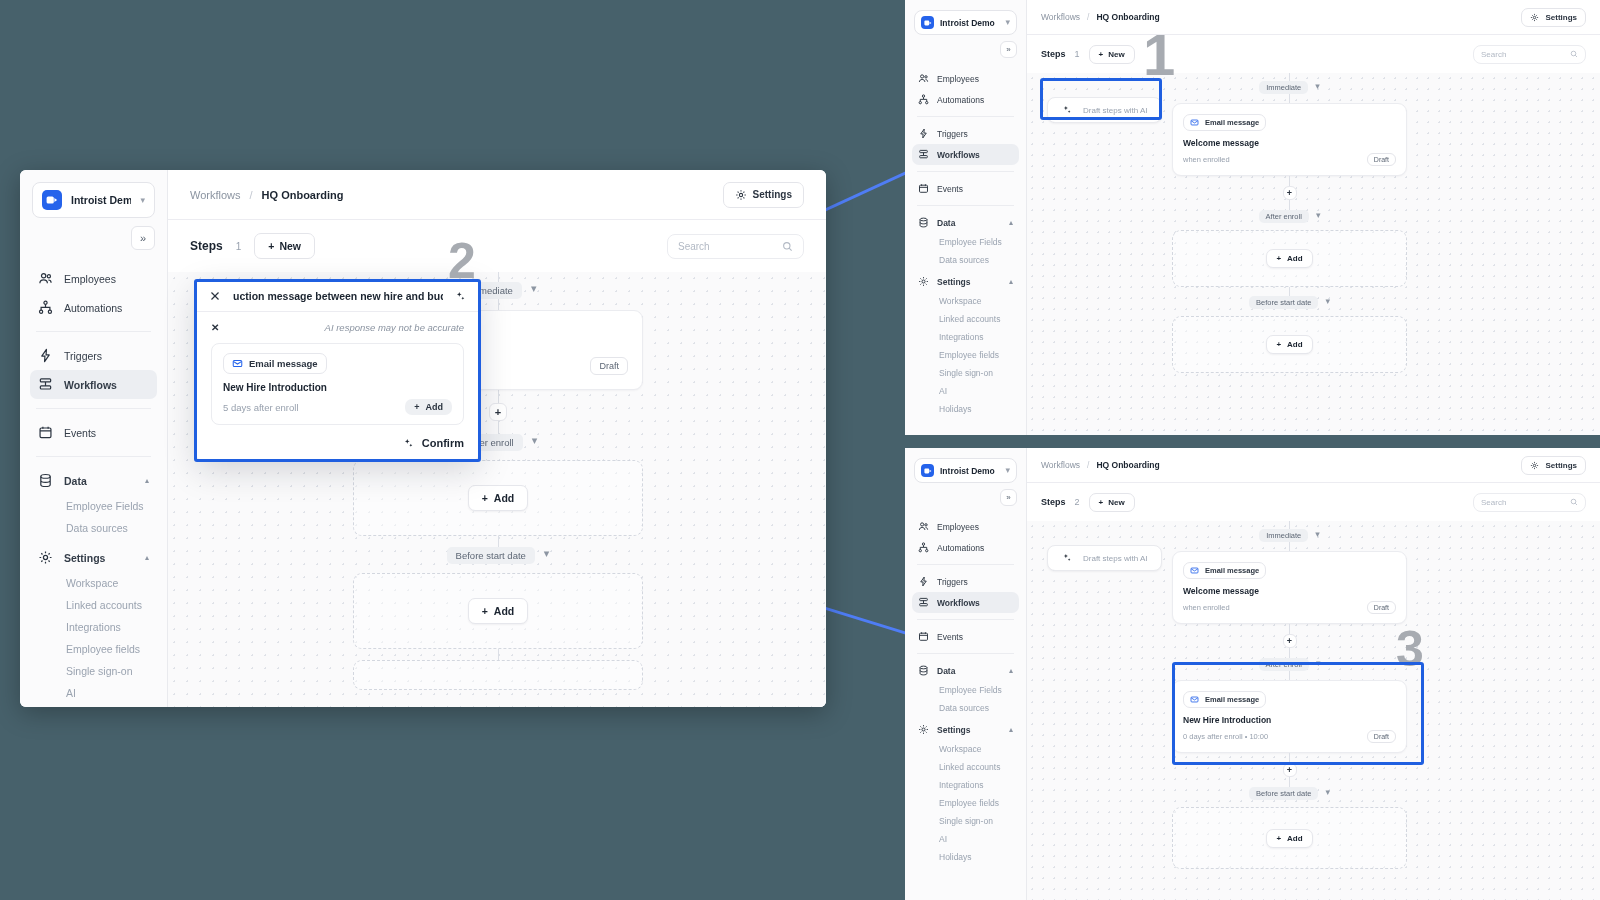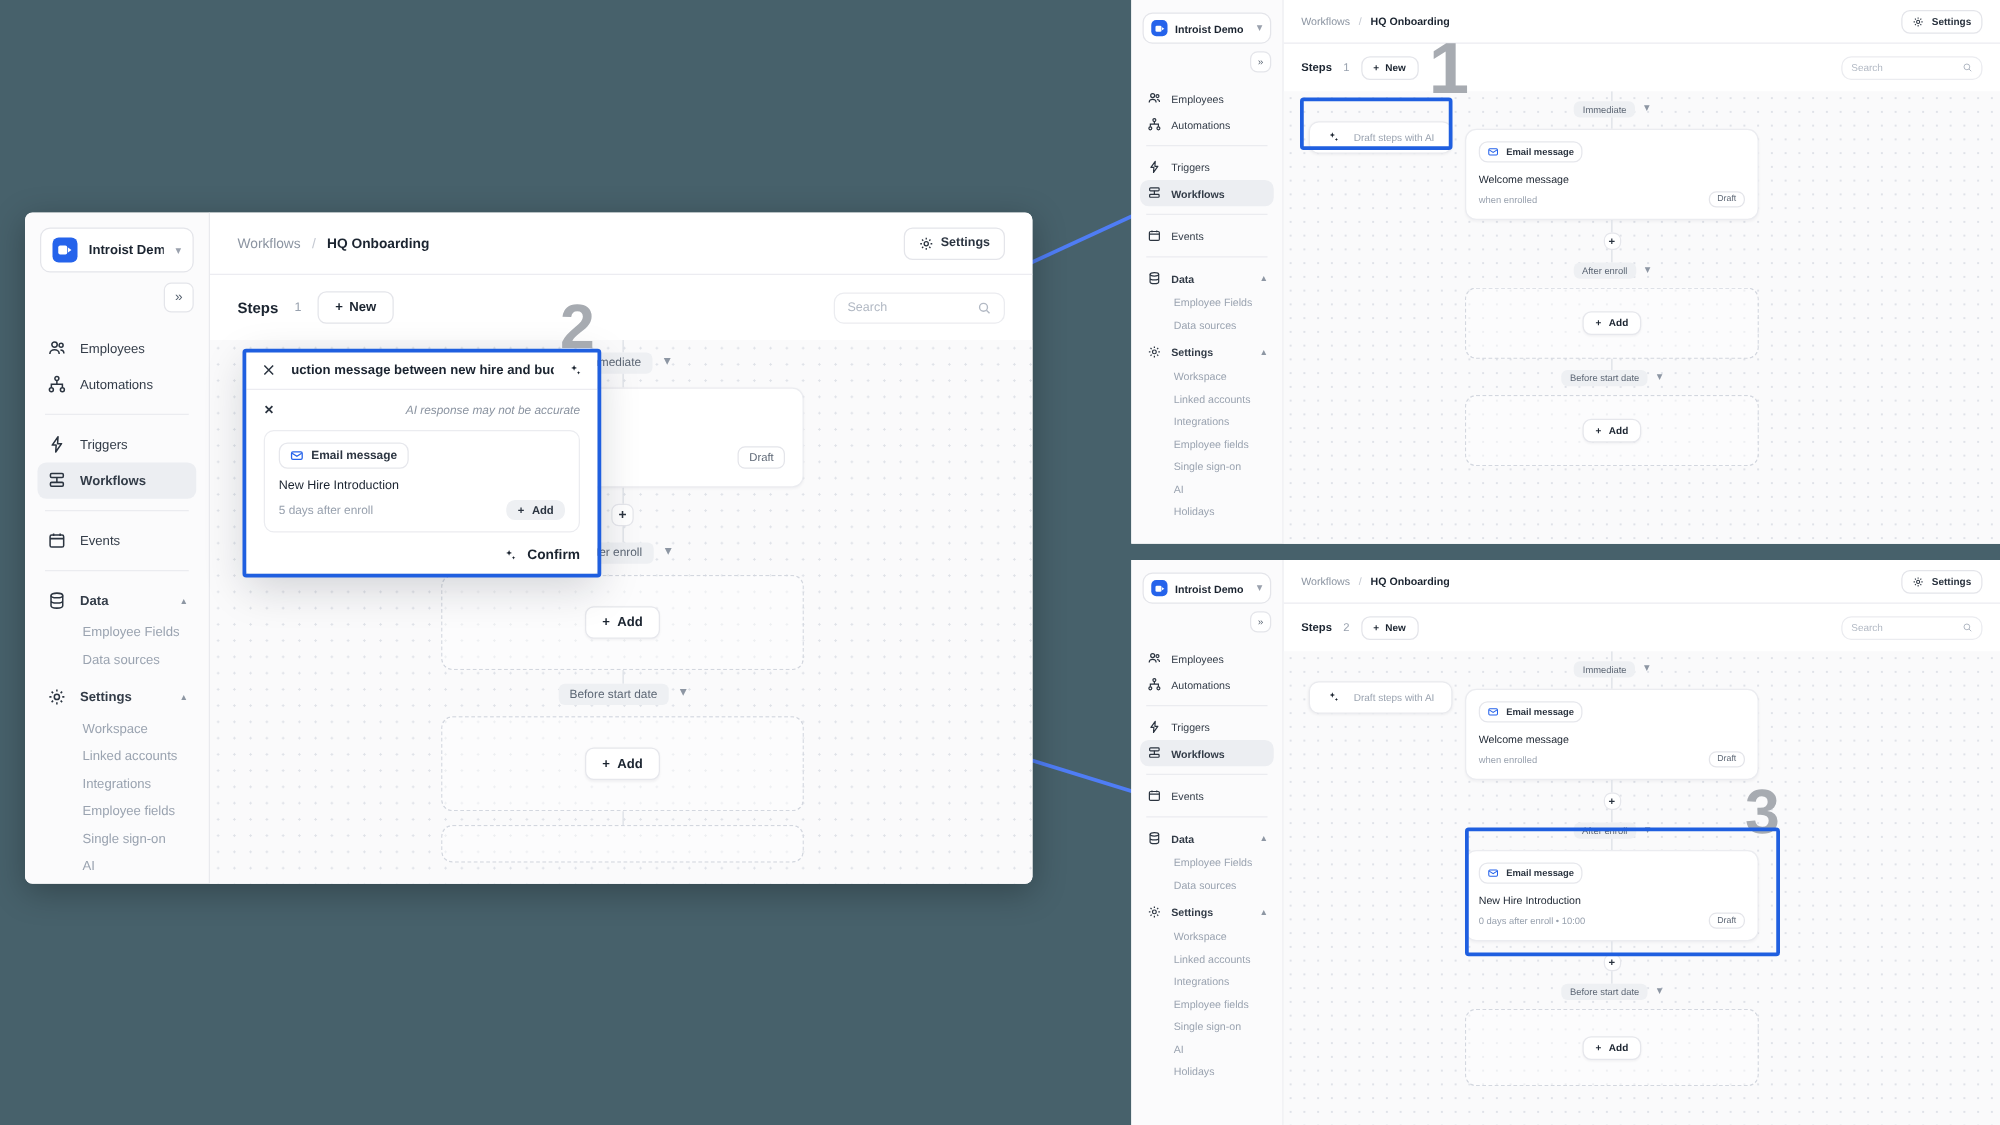--- a/index.html
+++ b/index.html
@@ -123,21 +123,21 @@
   .step-card {
     background: #fff; border: 1px solid #ebecf0; border-radius: 9px;
     width: 100%; box-shadow: 0 1px 2px rgba(16,24,40,.04);
   }
   .chip {
     display: inline-flex; align-items: center; gap: 6px;
     border: 1px solid #e6e7ec; border-radius: 7px; background: #fff;
     color: #2b3440; font-weight: 600; white-space: nowrap;
   }
   .chip .mail { color: #2563eb; display: flex; }
-  .step-title { font-weight: 400; color: #1b2430; }
+  .step-title { font-weight: 700; color: #1b2430; }
   .step-sub-row { display: flex; align-items: center; }
   .step-sub { color: #98a1ae; }
   .draft-badge {
     margin-left: auto; border: 1px solid #e4e5ea; border-radius: 6px;
     color: #5d6775; background: #fff; white-space: nowrap;
   }
   .plus-node {
     background: #fff; border: 1px solid #e6e7ec; border-radius: 6px;
     display: flex; align-items: center; justify-content: center;
     color: #2b3440; font-weight: 600;

